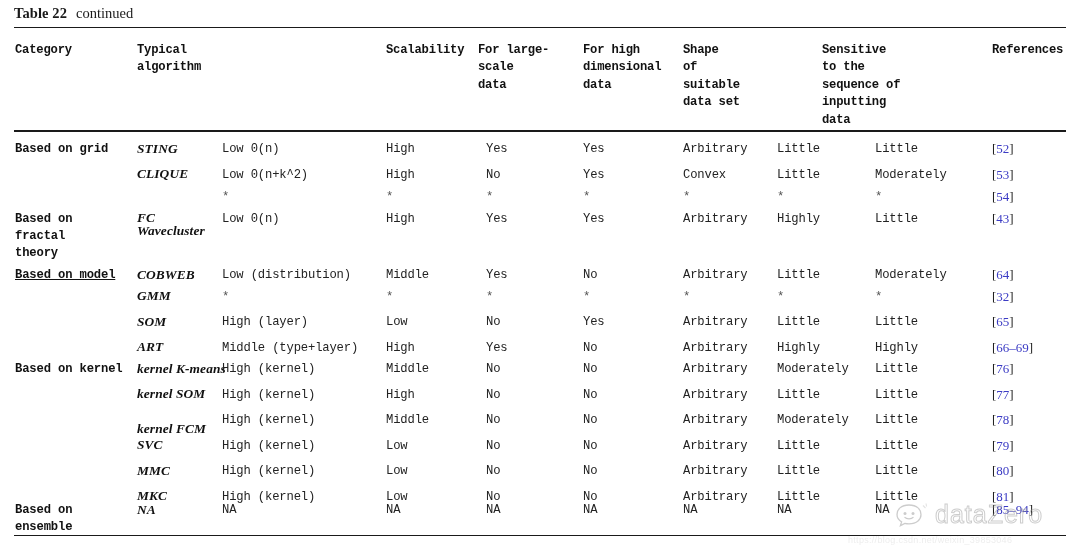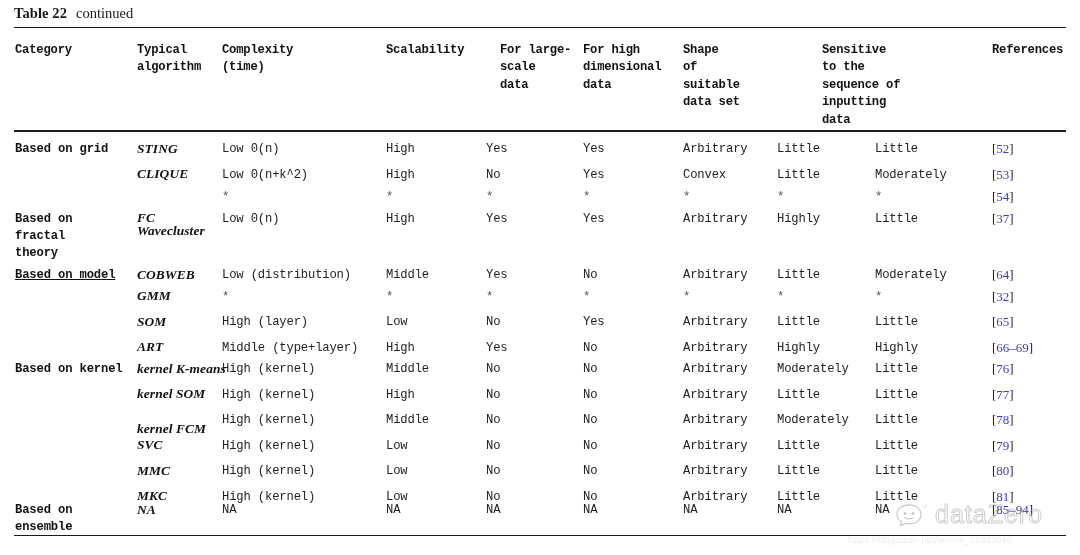--- a/index.html
+++ b/index.html
@@ -160,24 +160,22 @@
   </div>
 
   <div class="rule rule-top"></div>
   <div class="rule rule-mid"></div>
   <div class="rule rule-bottom"></div>
 
   <div class="tbl" id="table-body">
       <div class="cell hcell" style="left: 15px; top: 42px;">Category</div>
       <div class="cell hcell" style="left: 137px; top: 42px;">Typical
 algorithm</div>
-      <div class="cell hcell" style="left: 222px; top: 42px;">Complexity
-(time)</div>
       <div class="cell hcell" style="left: 386px; top: 42px;">Scalability</div>
-      <div class="cell hcell" style="left: 500px; top: 42px;">For large-
+      <div class="cell hcell" style="left: 478px; top: 42px;">For large-
 scale
 data</div>
       <div class="cell hcell" style="left: 583px; top: 42px;">For high
 dimensional
 data</div>
       <div class="cell hcell" style="left: 683px; top: 42px;">Shape
 of
 suitable
 data set</div>
       <div class="cell hcell" style="left: 777px; top: 42px; margin-left: 45px;">Sensitive
@@ -218,21 +216,21 @@
   fractal
   theory</div>
       <div class="cell algo" style="left: 137px; top: 209px;">FC</div>
       <div class="cell bcell" style="left: 222px; top: 210.5px;">Low 0(n)</div>
       <div class="cell bcell" style="left: 386px; top: 210.5px;">High</div>
       <div class="cell bcell" style="left: 486px; top: 210.5px;">Yes</div>
       <div class="cell bcell" style="left: 583px; top: 210.5px;">Yes</div>
       <div class="cell bcell" style="left: 683px; top: 210.5px;">Arbitrary</div>
       <div class="cell bcell" style="left: 777px; top: 210.5px;">Highly</div>
       <div class="cell bcell" style="left: 875px; top: 210.5px;">Little</div>
-      <div class="cell ref" style="left: 992px; top: 209.5px;">[<span class="num">37</span>]</div>
+      <div class="cell ref" style="left: 992px; top: 209.5px;">[<span class="num">43</span>]</div>
       <div class="cell bcell cat" style="left: 15px; top: 267px; text-decoration: underline;">Based on model</div>
       <div class="cell algo" style="left: 137px; top: 265.5px;">COBWEB</div>
       <div class="cell bcell" style="left: 222px; top: 267px;">Low (distribution)</div>
       <div class="cell bcell" style="left: 386px; top: 267px;">Middle</div>
       <div class="cell bcell" style="left: 486px; top: 267px;">Yes</div>
       <div class="cell bcell" style="left: 583px; top: 267px;">No</div>
       <div class="cell bcell" style="left: 683px; top: 267px;">Arbitrary</div>
       <div class="cell bcell" style="left: 777px; top: 267px;">Little</div>
       <div class="cell bcell" style="left: 875px; top: 267px;">Moderately</div>
       <div class="cell ref" style="left: 992px; top: 266px;">[<span class="num">64</span>]</div>

